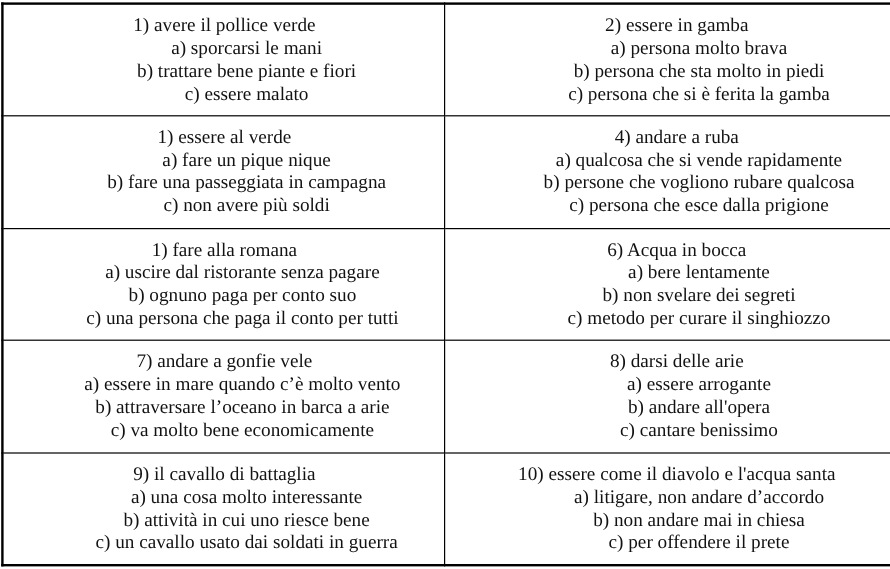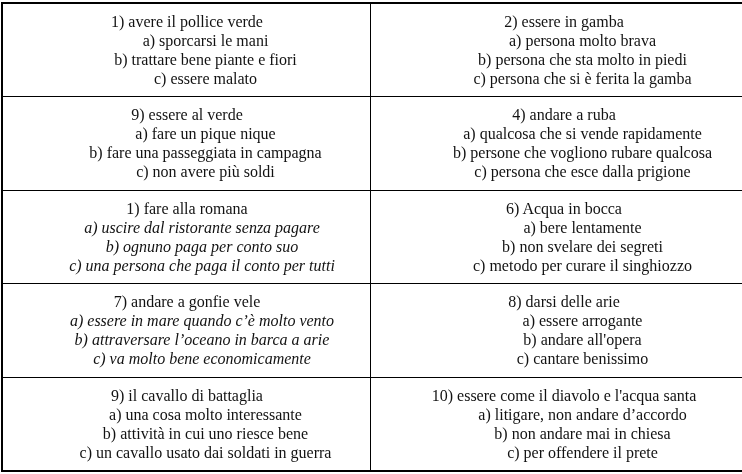--- a/index.html
+++ b/index.html
@@ -40,21 +40,21 @@
   td.cell-left  { width: 358px; }
   td.cell-right { width: 376px; }
   .q-title {
     white-space: nowrap;
   }
   .q-option {
     margin-left: 37px;
     white-space: nowrap;
   }
   
-  .tight .q-option { margin-left: 30px; font-style: italic; }
+  .tight .q-option { margin-left: 30px; }
 </style>
 </head>
 <body>
 
 <div class="page">
   <table class="quiz-table">
     <tbody>
       <tr>
         <td class="cell cell-left">
           <div class="q-title">1) avere il pollice verde</div>
@@ -64,21 +64,21 @@
         </td>
         <td class="cell cell-right">
           <div class="q-title">2) essere in gamba</div>
           <div class="q-option">a) persona molto brava</div>
           <div class="q-option">b) persona che sta molto in piedi</div>
           <div class="q-option">c) persona che si è ferita la gamba</div>
         </td>
       </tr>
       <tr>
         <td class="cell cell-left">
-          <div class="q-title">9) essere al verde</div>
+          <div class="q-title">1) essere al verde</div>
           <div class="q-option">a) fare un pique nique</div>
           <div class="q-option">b) fare una passeggiata in campagna</div>
           <div class="q-option">c) non avere più soldi</div>
         </td>
         <td class="cell cell-right">
           <div class="q-title">4) andare a ruba</div>
           <div class="q-option">a) qualcosa che si vende rapidamente</div>
           <div class="q-option">b) persone che vogliono rubare qualcosa</div>
           <div class="q-option">c) persona che esce dalla prigione</div>
         </td>

